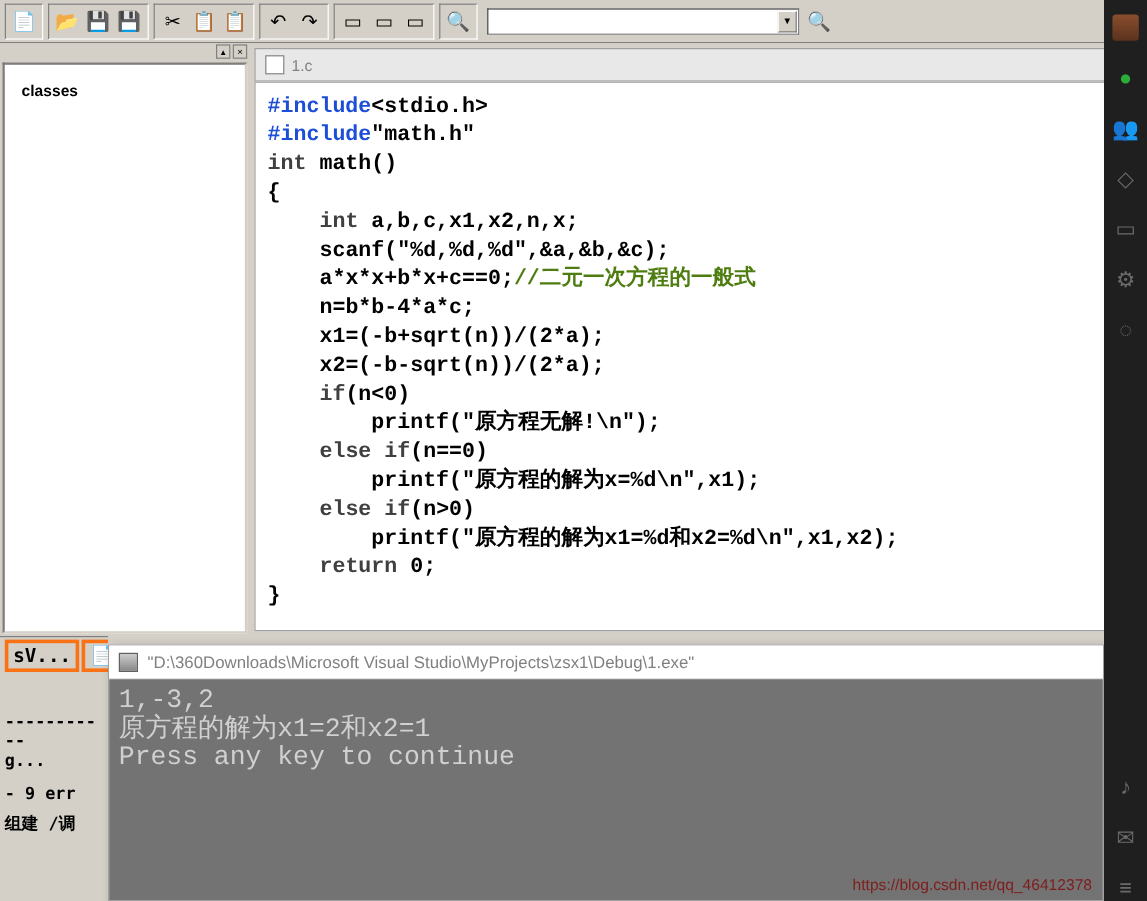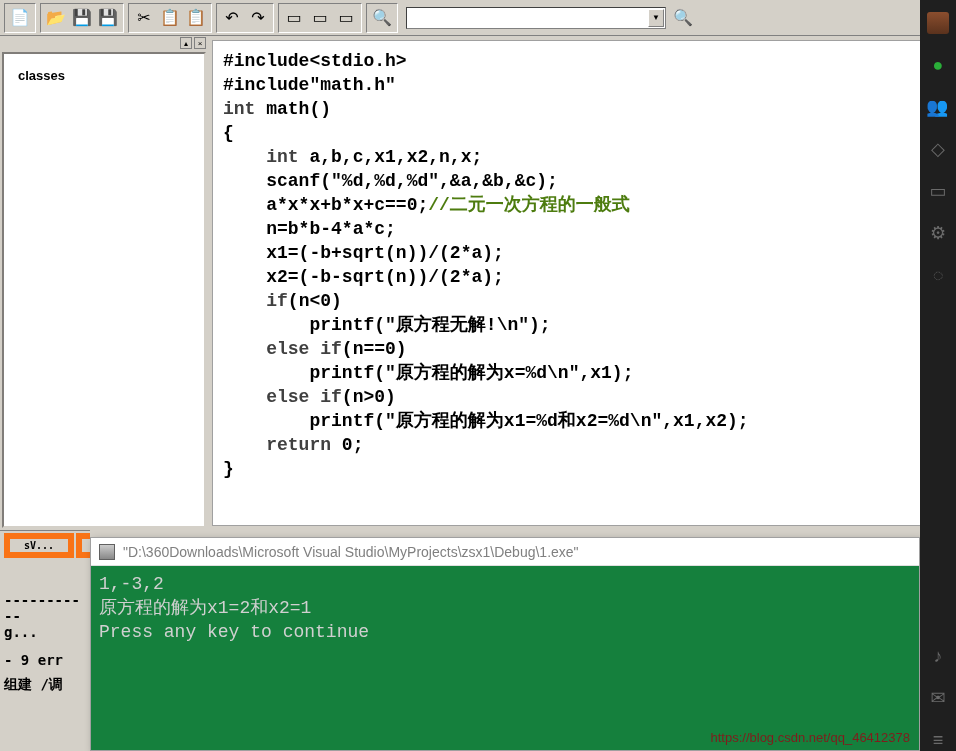--- a/index.html
+++ b/index.html
@@ -116,21 +116,21 @@
   background: #fff;
   border: 1px solid #a0a0a0;
   padding: 8px 10px;
   font-family: "Consolas", "Courier New", monospace;
   font-size: 18px;
   font-weight: bold;
   line-height: 24px;
   white-space: pre;
   overflow: hidden;
 }
-.kw-pre { color: #000000; }
+.kw-pre { color: #1d4ed8; }
 .kw-type { color: #404040; }
 .comment { color: #4d7c0f; }
 .bottom-strip {
   width: 90px;
   position: absolute;
   left: 0;
   top: 530px;
   height: 221px;
   background: #d4d0c8;
   border-top: 1px solid #808080;
@@ -139,23 +139,23 @@
   font-weight: bold;
   padding: 2px 4px;
   overflow: hidden;
 }
 .bottom-strip .tabbits {
   display: flex;
   gap: 2px;
   margin-bottom: 4px;
 }
 .bottom-strip .tabbit {
-  padding: 1px 14px;
-  border: 6px solid #f97316;
-  font-size: 10px;
+  padding: 1px 4px;
+  border: 3px solid #f97316;
+  font-size: 16px;
   background: #d4d0c8;
 }
 .console-window {
   position: absolute;
   left: 90px;
   top: 537px;
   width: 830px;
   height: 214px;
   background: #fff;
   border: 1px solid #a0a0a0;
@@ -175,24 +175,24 @@
   background: linear-gradient(#ccc,#888);
   margin-right: 8px;
 }
 .console-title span {
   color: #808080;
   font-size: 14px;
   font-family: "Microsoft YaHei", sans-serif;
 }
 .console-body {
   flex: 1;
-  background: #15803d;
+  background: #737373;
   color: #d0d0d0;
   font-family: "SimSun", "Courier New", monospace;
-  font-size: 18px;
+  font-size: 22px;
   padding: 6px 8px;
   white-space: pre;
   line-height: 24px;
 }
 .right-dock {
   position: absolute;
   right: 0; top: 0;
   width: 36px; height: 751px;
   background: #1f1f1f;
   display: flex; flex-direction: column;
@@ -273,20 +273,24 @@
     <div class="side-panel-top">
       <div class="sm-btn">▴</div>
       <div class="sm-btn">×</div>
     </div>
     <div class="class-view">
       <span>classes</span>
     </div>
   </div>
 
   <div class="editor-panel">
+    <div class="editor-tab-bar">
+      <div class="doc-icon"></div>
+      <span>1.c</span>
+    </div>
     <div class="code-area"><span class="kw-pre">#include</span><span>&lt;stdio.h&gt;</span>
 <span class="kw-pre">#include</span><span>"math.h"</span>
 <span class="kw-type">int</span><span> math()</span>
 <span>{</span>
     <span class="kw-type">int</span><span> a,b,c,x1,x2,n,x;</span>
     <span>scanf("%d,%d,%d",&amp;a,&amp;b,&amp;c);</span>
     <span>a*x*x+b*x+c==0;</span><span class="comment">//二元一次方程的一般式</span>
     <span>n=b*b-4*a*c;</span>
     <span>x1=(-b+sqrt(n))/(2*a);</span>
     <span>x2=(-b-sqrt(n))/(2*a);</span>

